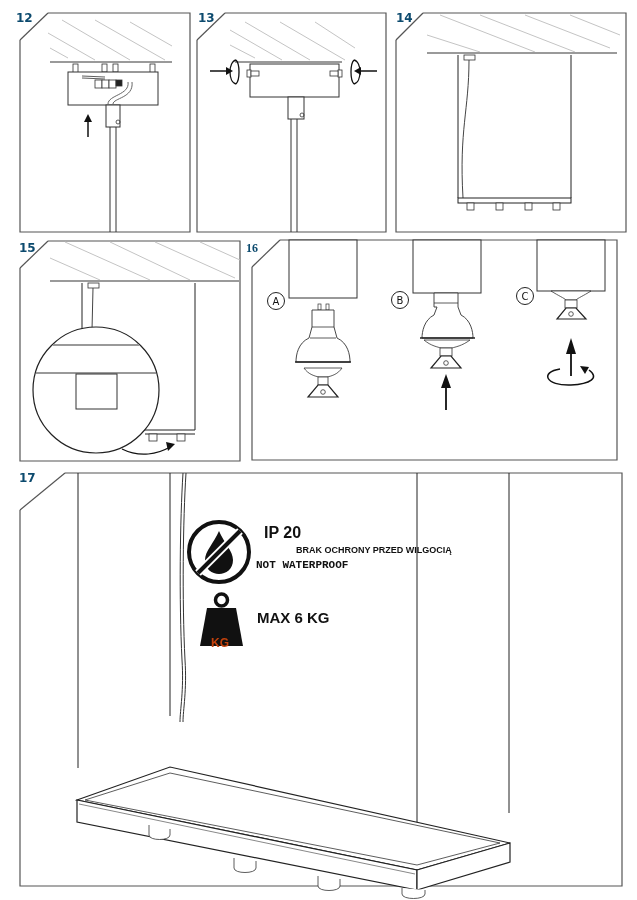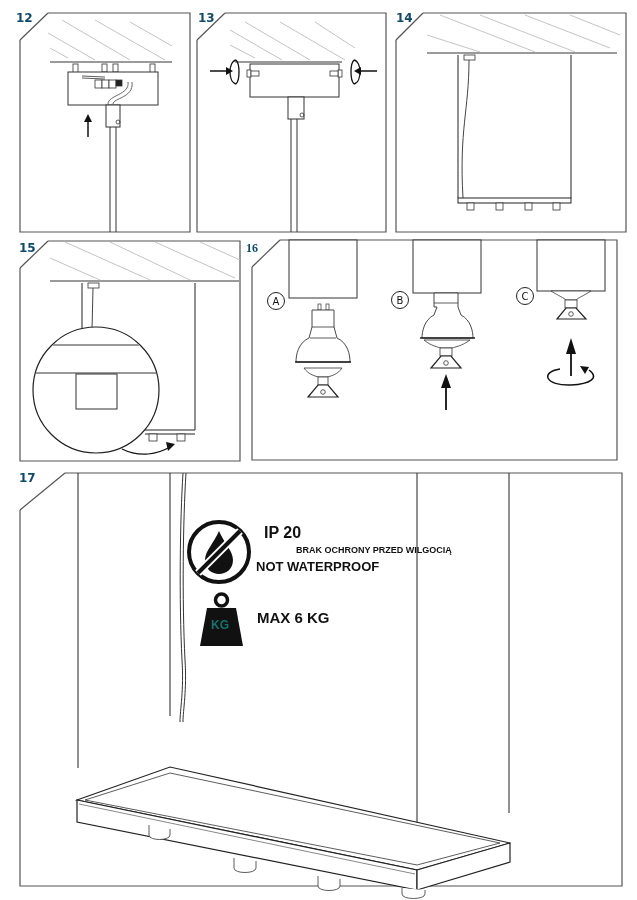--- a/index.html
+++ b/index.html
@@ -241,21 +241,21 @@
   <div class="step-num" style="left:19px;top:12px;">17</div>
 
   <svg style="left:186px;top:59px;" width="66" height="66" viewBox="0 0 66 66">
     <circle cx="33" cy="33" r="30" fill="#fff" stroke="#111" stroke-width="4"></circle>
     <path d="M33,12 C28,24 19,32 19,41 C19,50 26,55 33,55 C40,55 47,50 47,41 C47,32 38,24 33,12 Z" fill="#111"></path>
     <line x1="12" y1="54" x2="54" y2="12" stroke="#fff" stroke-width="8"></line>
     <line x1="12" y1="54" x2="54" y2="12" stroke="#111" stroke-width="4"></line>
   </svg>
   <div class="info-text" style="left:264px;top:64px;font-size:16px;">IP 20</div>
   <div class="info-text" style="left:256px;top:85px;font-size:9px;margin-left:40px;">BRAK OCHRONY PRZED WILGOCIĄ</div>
-  <div class="info-text" style="left:256px;top:99px;font-size:13px;">NOT WATERPROOF</div>
+  <div class="info-text" style="left:256px;top:99px;font-size:11px;font-family:Liberation Mono, monospace;">NOT WATERPROOF</div>
 
   <svg style="left:199px;top:132px;" width="45" height="55" viewBox="0 0 45 55">
     <circle cx="22.5" cy="8" r="6" fill="none" stroke="#111" stroke-width="3.5"></circle>
     <path d="M8,16 L37,16 L44,54 L1,54 Z" fill="#111"></path>
   </svg>
-  <div class="info-text" style="left:211px;top:158px;font-size:12px;color:#0f766e;">KG</div>
+  <div class="info-text" style="left:211px;top:176px;font-size:12px;color:#c2410c;">KG</div>
   <div class="info-text" style="left:257px;top:149px;font-size:15px;">MAX 6 KG</div>
 </div>
 
 </body></html>

